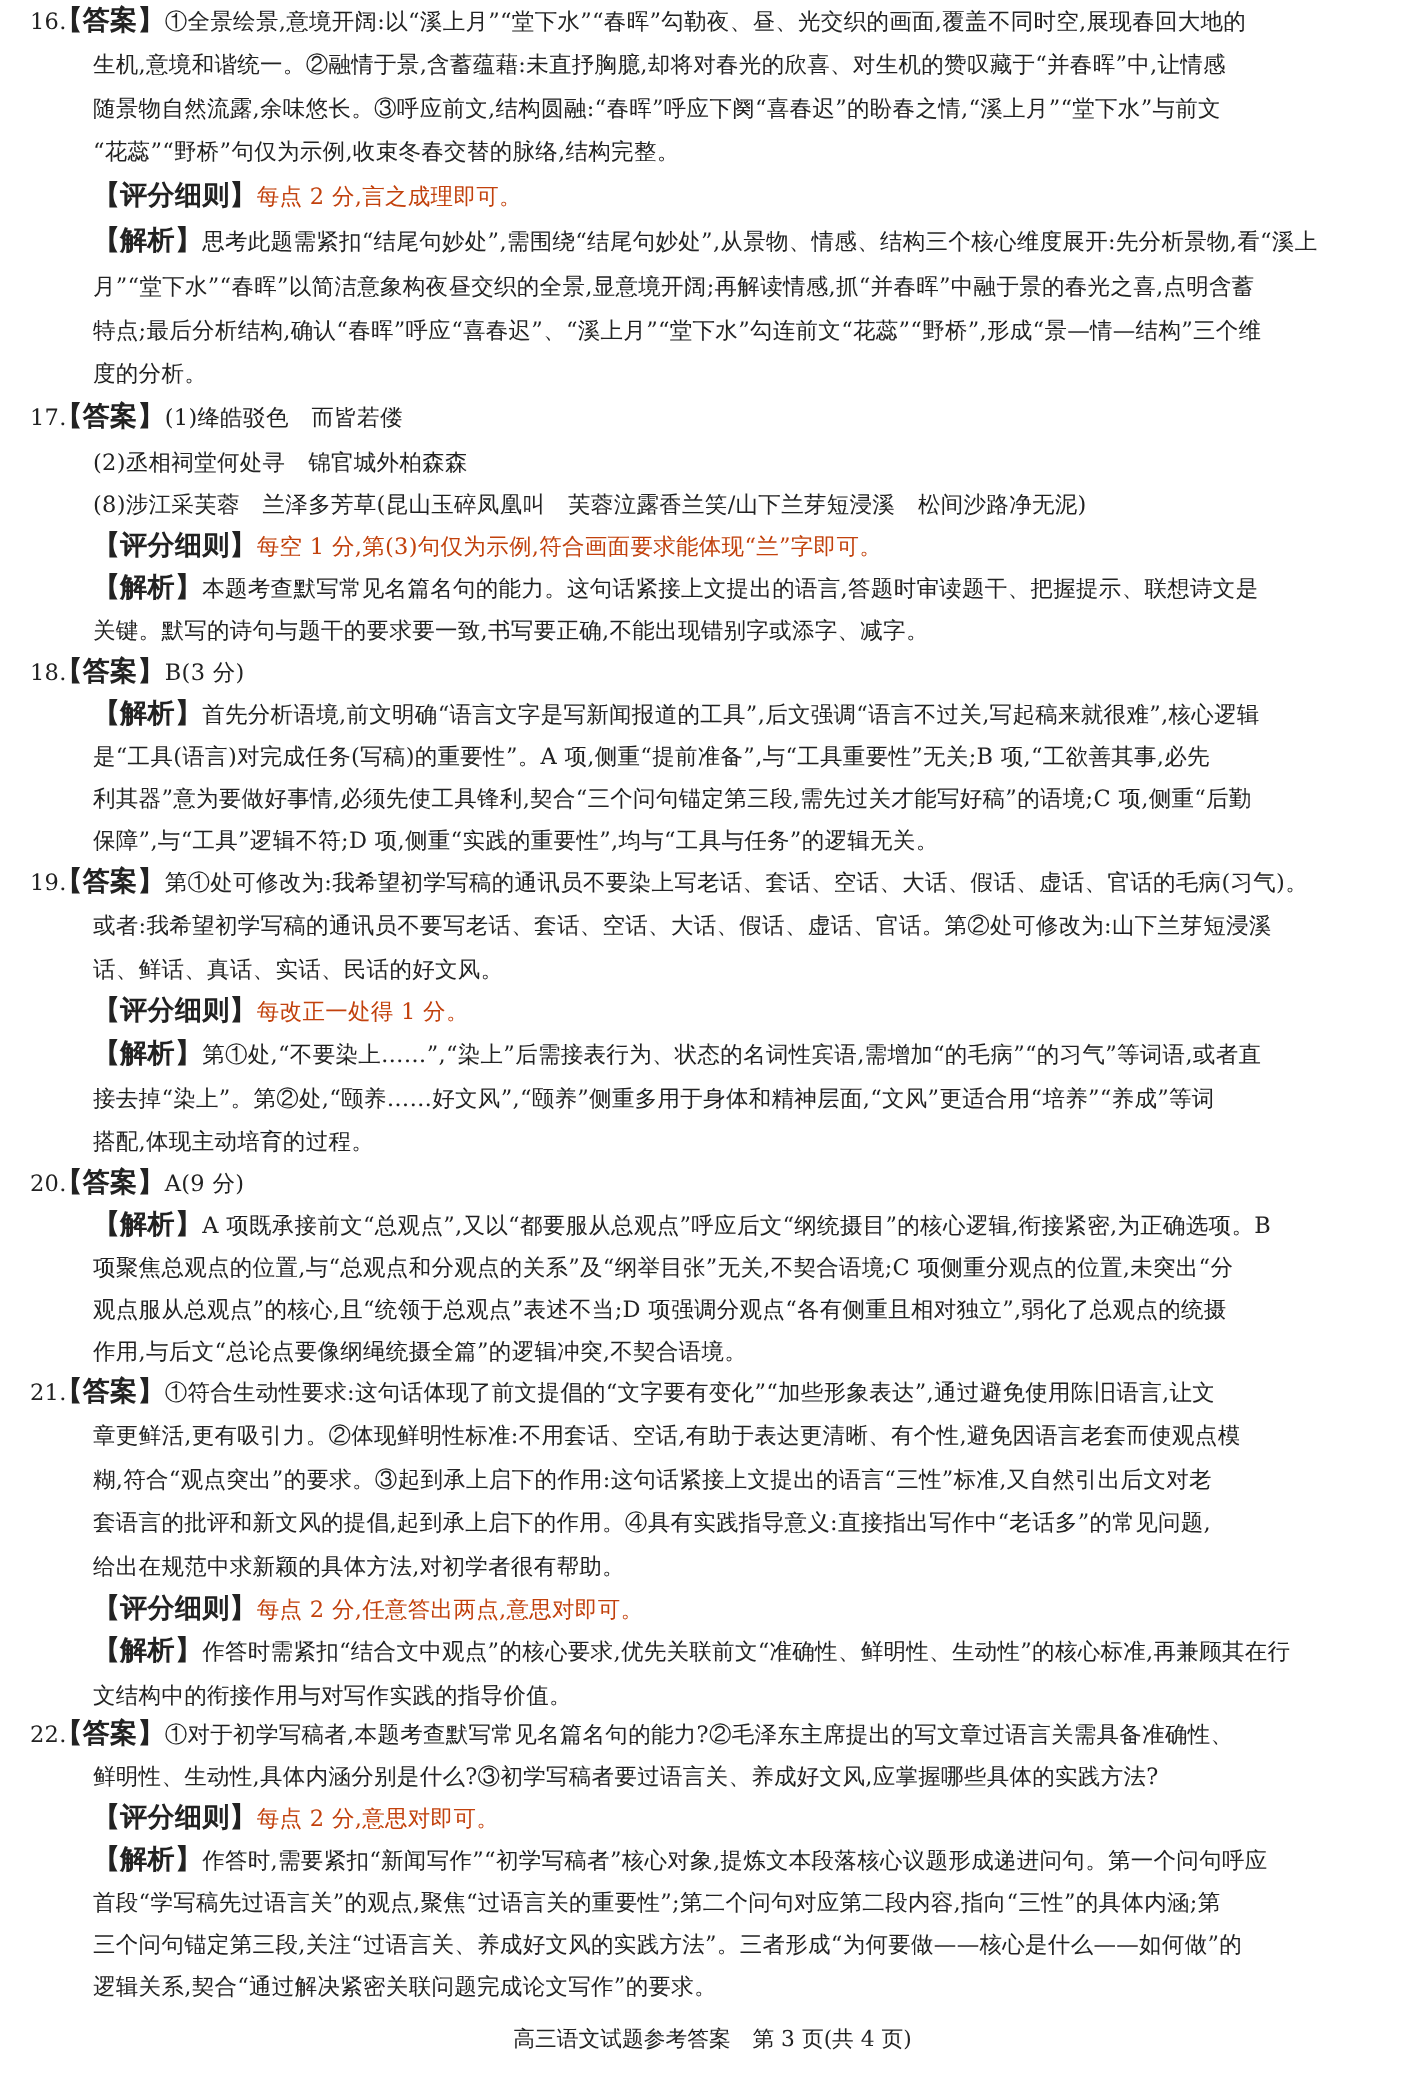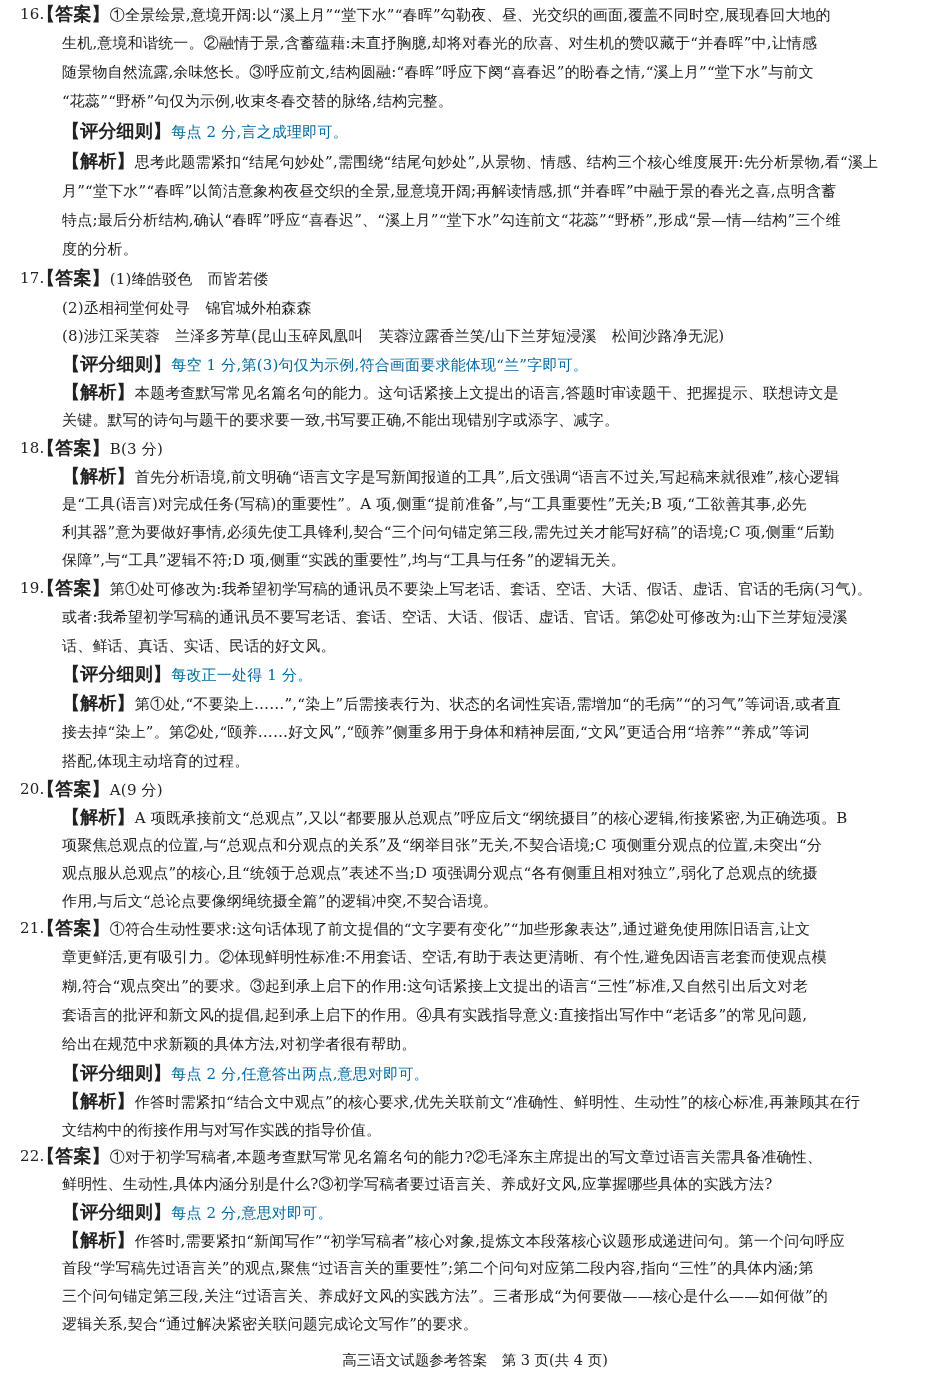--- a/index.html
+++ b/index.html
@@ -11,21 +11,21 @@
   .page { position: absolute; left: 0; top: 0; width: 950px; height: 1386px; }
   .line {
     position: absolute; left: 0; width: 950px;
     font-size: 15px; line-height: 20px; white-space: nowrap;
     letter-spacing: 0.2px;
   }
   .num { position: absolute; left: 20px; }
   .txt { position: absolute; left: 62px; }
   .txt.first { left: 36px; }
   .tag { font-weight: bold; font-family: "DejaVu Sans", "Liberation Sans", sans-serif; font-size: 18px; }
-  .pink { color: #0369a1; }
+  .pink { color: #c2410c; }
   .footer {
     position: absolute; top: 1350px; left: 0; width: 950px; text-align: center;
     font-size: 14.5px; line-height: 20px;
   }
 </style>
 </head>
 <body>
 
 <div class="page">
 

